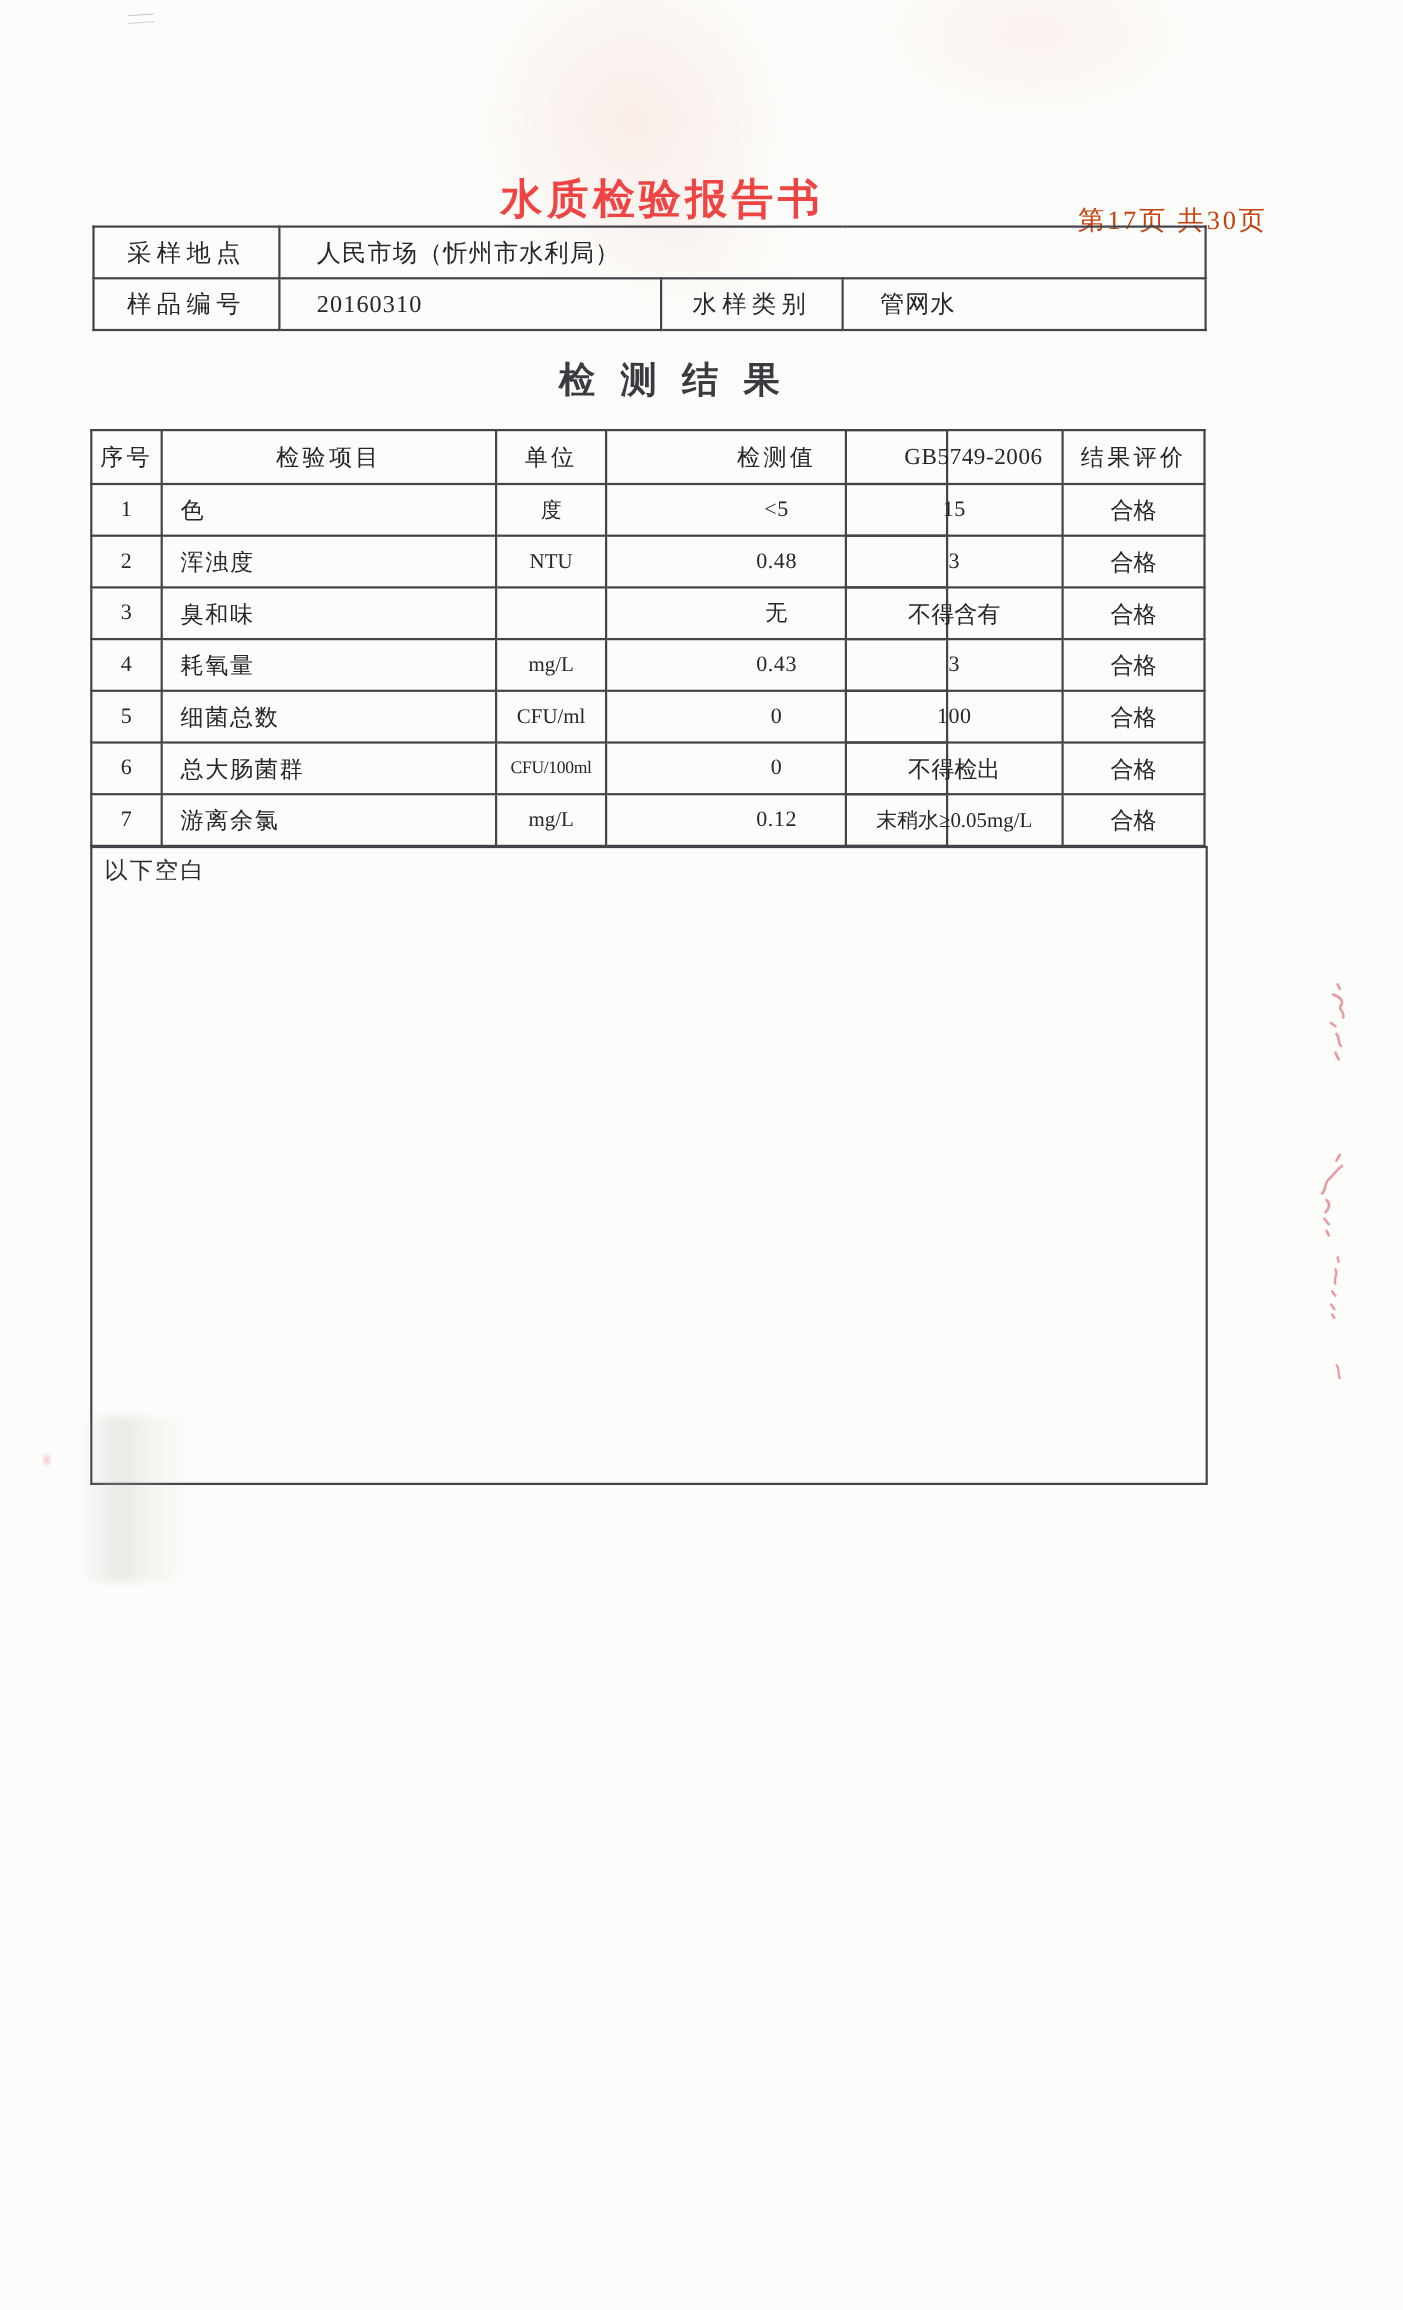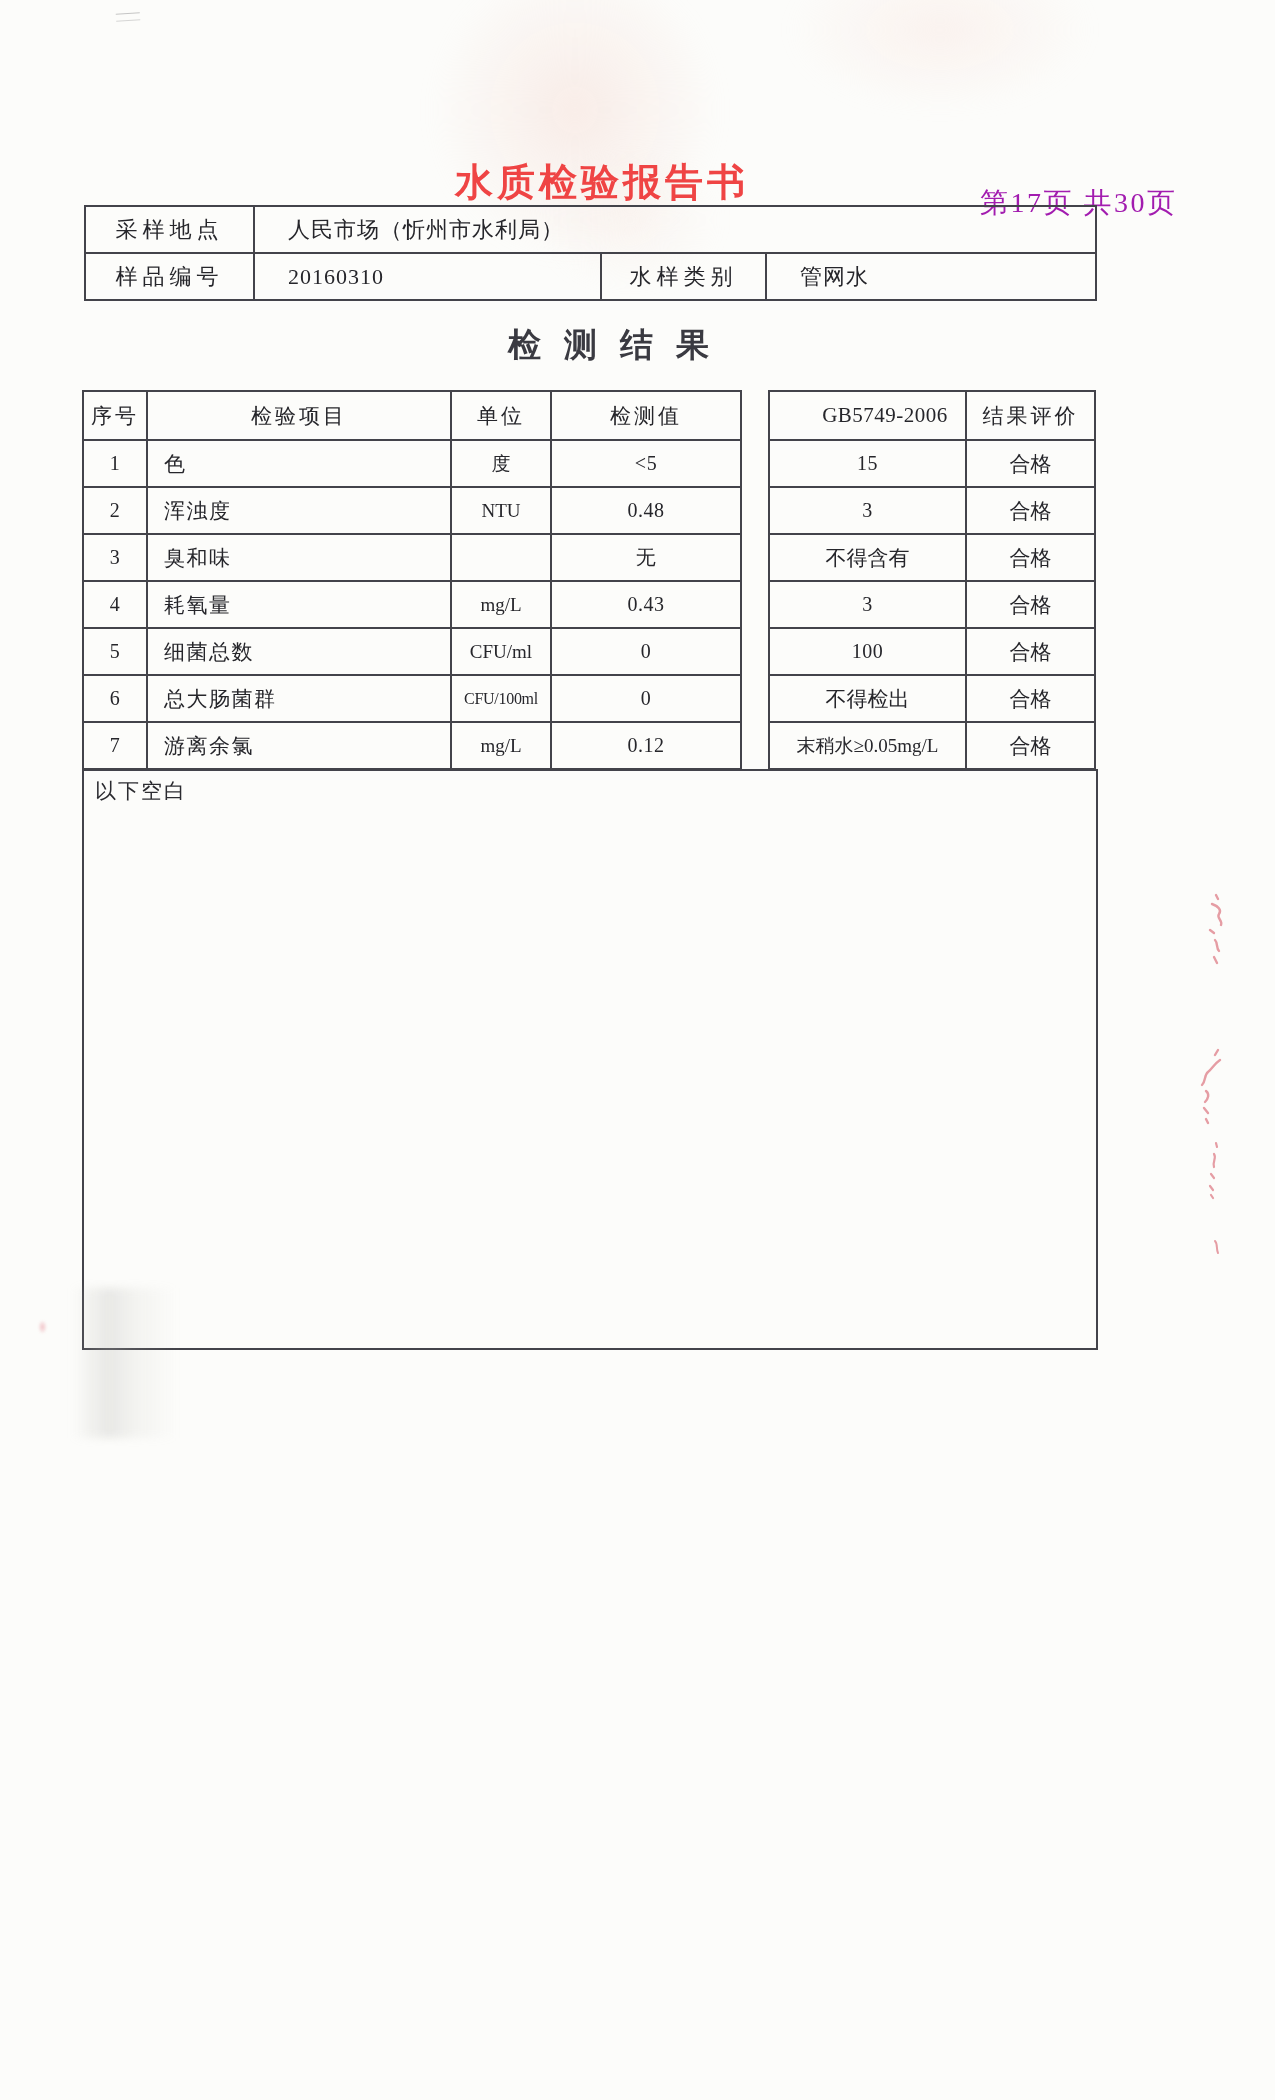--- a/index.html
+++ b/index.html
@@ -26,38 +26,38 @@
     background:linear-gradient(90deg,rgba(185,185,180,0),rgba(182,182,176,.28) 35%,rgba(182,182,176,.12) 60%,rgba(182,182,176,0));}
   .pink-dot{position:absolute;left:38px;top:1320px;width:9px;height:14px;filter:blur(1px);
     background:radial-gradient(closest-side,rgba(233,148,158,.55),rgba(233,148,158,0));}
 
   .title{
     position:absolute;left:455px;top:161px;margin:0;
     font-size:38px;font-weight:bold;letter-spacing:4px;line-height:1.15;color:#ef4444;
     white-space:nowrap;
   }
   .page-indicator{
-    position:absolute;left:980px;top:184px;font-size:28px;letter-spacing:2.5px;color:#a21caf;
+    position:absolute;left:980px;top:184px;font-size:24px;letter-spacing:2.5px;color:#c2410c;
     white-space:nowrap;
   }
   .section-heading{
     position:absolute;left:508px;top:323px;margin:0;
     font-size:33px;font-weight:bold;letter-spacing:23px;color:#3a3a41;white-space:nowrap;
   }
 
   table{border-collapse:collapse;table-layout:fixed;}
   td{border:2px solid #43434a;vertical-align:middle;overflow:hidden;white-space:nowrap;}
 
   .info-table{position:absolute;left:84px;top:205px;width:1013px;}
   .info-table tr{height:47px;}
   .info-table td{font-size:22px;}
   td.label-cell{text-align:center;letter-spacing:5px;margin-top:24px;}
   td.value-cell{text-align:left;padding-left:33px;letter-spacing:1px;}
 
-  .results-left{position:absolute;left:82px;top:390px;width:660px;}
+  .results-left{position:absolute;left:82px;top:390px;width:780px;}
   .results-right{position:absolute;left:768px;top:390px;width:328px;}
   .results-left tr,.results-right tr{height:47px;}
   tr.header-row{height:49px;}
   .results-left td,.results-right td{font-size:21px;text-align:center;}
   tr.header-row td{letter-spacing:3px;}
   tr.header-row td.latin{letter-spacing:.5px;padding-left:36px;}
   td.item-cell{text-align:left;padding-left:16px;letter-spacing:1.5px;}
   td.num-cell{font-size:20px;letter-spacing:.5px;}
   td.unit-cell{font-size:19px;}
   td.condensed{font-size:16px;letter-spacing:-.3px;}

